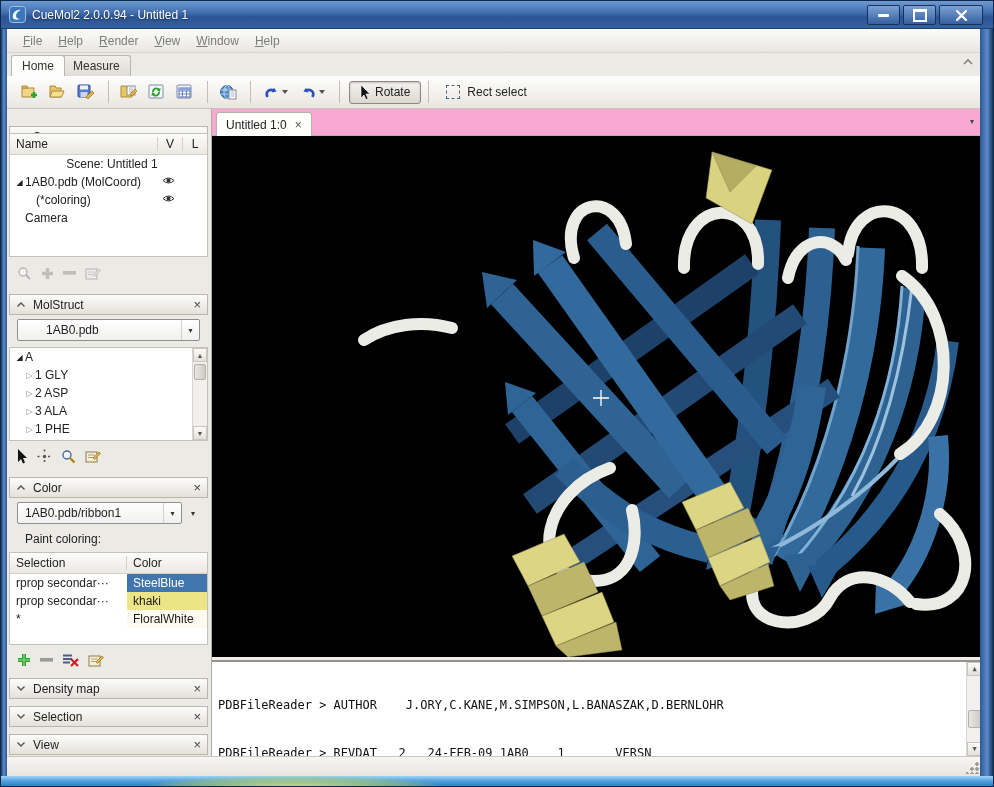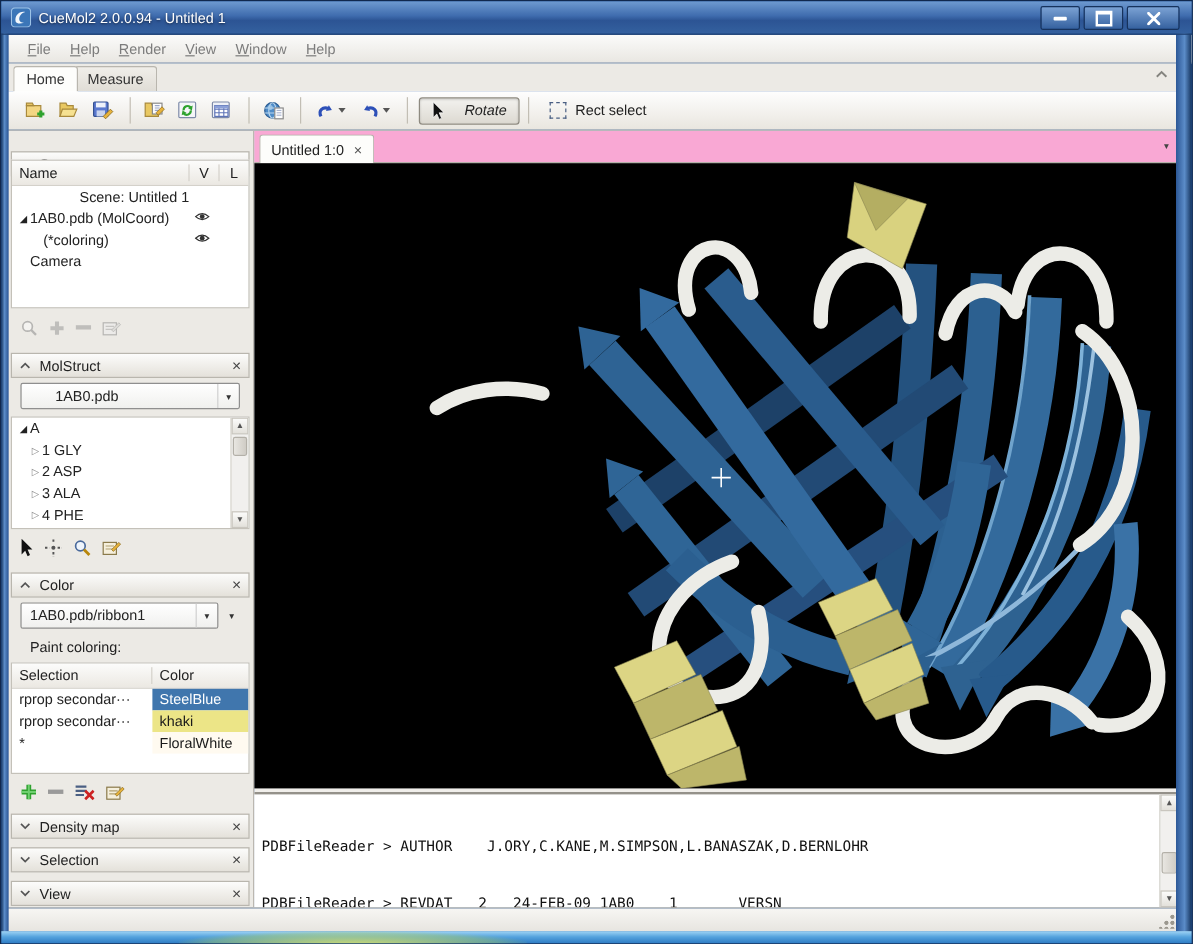--- a/index.html
+++ b/index.html
@@ -38,23 +38,23 @@
   .rtab.active{background:#fdfdfb;height:21px;z-index:2;}
   .ribbon-collapse{position:absolute;right:8px;top:5px;opacity:.8;}
   
   .toolbar{position:absolute;left:6px;top:75px;width:975px;height:33px;z-index:4;
        background:linear-gradient(#fefefe,#e9e6df);border-bottom:1px solid #c9c5bc;
        display:flex;align-items:center;padding-left:10px;box-sizing:border-box;}
   .tb-btn{width:25px;height:25px;display:flex;align-items:center;justify-content:center;margin-right:3px;}
   .tb-sep{width:1px;height:22px;background:#c2beb4;margin:0 7px;}
   .caret-mini{width:0;height:0;border-left:3px solid transparent;border-right:3px solid transparent;
        border-top:4px solid #555;margin-left:2px;}
-  .rotate-btn{display:flex;align-items:flex-start;gap:16px;padding:3px 10px;margin-left:2px;
+  .rotate-btn{display:flex;align-items:flex-start;gap:4px;padding:3px 10px;margin-left:2px;
        border:1px solid #8e8a80;border-radius:3px;background:linear-gradient(#f3f2ef,#dcd9d1);
-       box-shadow:inset 0 1px 2px rgba(0,0,0,.2);font-style:italic;}
+       box-shadow:inset 0 1px 2px rgba(0,0,0,.2);}
   .rect-select{display:flex;align-items:center;gap:7px;padding:3px 10px;}
   .dash-box{width:12px;height:12px;border:1px dashed #4a5f83;}
   
   .dock{position:absolute;left:6px;top:108px;width:205px;height:647px;background:#eceae5;
        border-right:1px solid #aeaba3;box-sizing:border-box;z-index:3;}
   .phead{position:absolute;left:2px;width:199px;height:21px;box-sizing:border-box;
        background:linear-gradient(#fcfcfb,#e4e1da);border:1px solid #b9b6ae;
        display:flex;align-items:center;gap:7px;padding:0 6px;}
   .phead .ptitle{flex:1;color:#222;}
   .phead .x{color:#444;font-size:13px;line-height:1;}
@@ -337,21 +337,21 @@
       <div class="trow" style="padding-left:14px;">
         <span class="tcaret" style="color:#888;">▷</span>
         <span>2 ASP</span>
       </div>
       <div class="trow" style="padding-left:14px;">
         <span class="tcaret" style="color:#888;">▷</span>
         <span>3 ALA</span>
       </div>
       <div class="trow" style="padding-left:14px;">
         <span class="tcaret" style="color:#888;">▷</span>
-        <span>4 PHE</span>
+        <span>1 PHE</span>
       </div>
       <div class="scrollbar" style="right:0;top:0;bottom:0;width:14px;">
         <span class="sb-arrow" style="top:0;">▲</span>
         <div class="sb-thumb" style="top:16px;height:14px;"></div>
         <span class="sb-arrow" style="bottom:0;">▼</span>
       </div>
     </div>
     <div class="ptools" style="top:334px;">
       <span>
         <svg width="11" height="15" viewBox="0 0 11 15">

